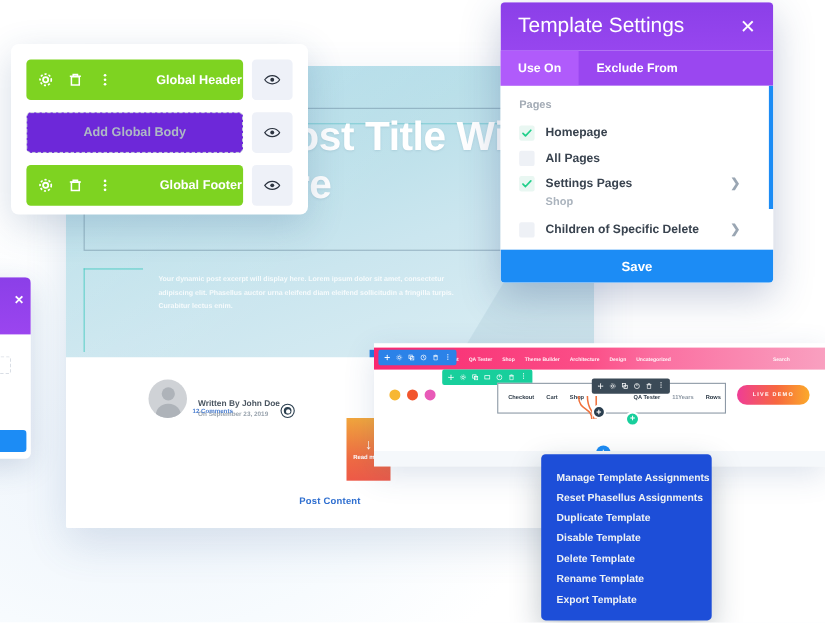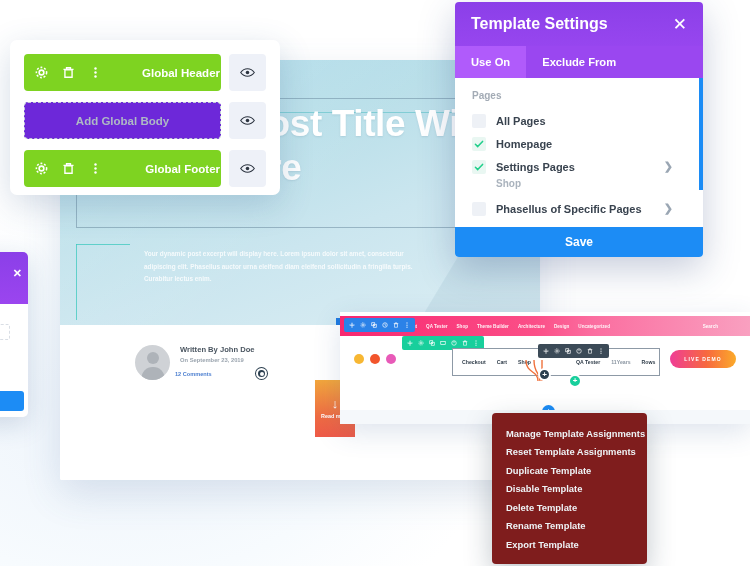--- a/index.html
+++ b/index.html
@@ -66,21 +66,21 @@
   .hero-excerpt {
     position: absolute; left: 84px; top: 188px; width: 280px;
     color: rgba(255,255,255,.82);
     font-size: 6.4px; line-height: 12.6px; font-weight: 600;
     filter: blur(.45px);
   }
   .hero-blue-bar { position:absolute; left:276px; top:258px; width:86px; height:7px; background:#1f7ae0; }
   .hero-pink-bar { position:absolute; left:362px; top:258px; width:42px; height:7px; background:#f0369a; }
 
   .hero-body { position:absolute; left:0; top:265px; width:480px; height:155px; background:#fff; }
-  .author-row { position:absolute; left:75px; top:20px; display:flex; align-items:flex-start; gap:10px; }
+  .author-row { position:absolute; left:75px; top:20px; display:flex; align-items:flex-end; gap:10px; }
   .avatar { width:35px; height:35px; border-radius:50%; background:#cfd2d6; position:relative; overflow:hidden; }
   .avatar::before { content:""; position:absolute; left:50%; top:7px; transform:translateX(-50%); width:12px; height:12px; border-radius:50%; background:#aeb3b9; }
   .avatar::after { content:""; position:absolute; left:50%; top:22px; transform:translateX(-50%); width:23px; height:16px; border-radius:11px 11px 0 0; background:#aeb3b9; }
   .author-name { font-size:7.6px; font-weight:700; color:#4a5560; filter:blur(.3px); }
   .author-date { font-size:5.8px; font-weight:600; color:#9aa4ae; margin-top:3px; filter:blur(.4px); }
 
   .readmore {
     position:absolute; left:255px; top:55px; width:40px; height:57px;
     background: linear-gradient(180deg,#f2a63c 0%, #ef6b43 65%, #ee5a48 100%);
     display:flex; flex-direction:column; align-items:center; justify-content:center; gap:3px;
@@ -196,21 +196,21 @@
   .ts {
     position:absolute; left:455px; top:2px; width:248px; height:255px;
     background:#fff; border-radius:4px;
     box-shadow:0 12px 36px rgba(40,60,120,.26);
     overflow:hidden;
   }
   .ts-head {
     height:44px; background:linear-gradient(180deg,#8b3fe8 0%, #9746ef 100%);
     display:flex; align-items:center; justify-content:space-between; padding:0 16px;
   }
-  .ts-title { color:#fff; font-size:16px; font-weight:700; }
+  .ts-title { color:#fff; font-size:19px; font-weight:400; }
   .ts-close { color:#fff; font-size:17px; line-height:1; font-weight:400; cursor:pointer; }
   .ts-tabs { height:32px; background:#9a47f0; display:flex; }
   .ts-tab {
     display:flex; align-items:center; padding:0 16px;
     font-size:11.2px; font-weight:700; color:#fff;
   }
   .ts-tab.active { background:#b05bfb; }
   .ts-body { position:relative; height:179px; background:#fff; padding:12px 16px 0 0; }
   .ts-scroll { position:absolute; right:0; top:0; width:4px; height:112px; background:#1c8cf5; }
   .ts-group { font-size:10px; color:#a3abb5; font-weight:600; padding:0 0 8px 17px; }
@@ -228,21 +228,21 @@
   .ts-sub { font-size:10px; font-weight:600; color:#aab3bd; padding-left:41px; height:19px; }
   .ts-save {
     position:absolute; left:0; bottom:0; width:248px; height:30px; background:#1c8cf5;
     display:flex; align-items:center; justify-content:center;
     color:#fff; font-size:12px; font-weight:700;
   }
 
   
   .ctx {
     position:absolute; left:492px; top:413px; width:155px; height:151px;
-    background:#7f1d1d; border-radius:4px;
+    background:#1d4ed8; border-radius:4px;
     box-shadow:0 10px 28px rgba(30,50,70,.28);
     padding:11px 0;
   }
   .ctx-item {
     font-size:9.4px; color:#eef2f5; font-weight:600;
     padding:0 14px; height:18.5px; display:flex; align-items:center;
     white-space:nowrap;
   }
 </style>
 </head>
@@ -274,20 +274,21 @@
       </div>
 
       <div class="comments">12 Comments</div>
       <div class="dot-btn"></div>
 
       <div class="readmore">
         <span class="arrow">↓</span>
         <span class="rl">Read more</span>
       </div>
 
+      <div class="post-content-label">Post Content</div>
     </div>
   </div>
 
   <div class="preview">
     <div class="pv-pink">
       <div class="pv-nav">
         <span>ccdunt</span>
         <span>QA Tester</span>
         <span>Shop</span>
         <span>Theme Builder</span>
@@ -481,57 +482,57 @@
     <div class="ts-tabs">
       <div class="ts-tab active">Use On</div>
       <div class="ts-tab">Exclude From</div>
     </div>
 
     <div class="ts-body">
       <div class="ts-scroll"></div>
       <div class="ts-group">Pages</div>
 
       <div class="ts-item">
-        <span class="ts-cb"></span>
-        <span class="ts-label">All Pages</span>
-      </div>
-
-      <div class="ts-item">
         <span class="ts-cb checked">
           <svg viewBox="0 0 14 14">
               <path d="M2 7.4l3.2 3.2L12 3.4" stroke="#21cf8b" stroke-width="2.2" fill="none" stroke-linecap="round" stroke-linejoin="round"></path>
             </svg>
         </span>
         <span class="ts-label">Homepage</span>
+      </div>
+
+      <div class="ts-item">
+        <span class="ts-cb"></span>
+        <span class="ts-label">All Pages</span>
       </div>
 
       <div class="ts-item">
         <span class="ts-cb checked">
           <svg viewBox="0 0 14 14">
               <path d="M2 7.4l3.2 3.2L12 3.4" stroke="#21cf8b" stroke-width="2.2" fill="none" stroke-linecap="round" stroke-linejoin="round"></path>
             </svg>
         </span>
         <span class="ts-label">Settings Pages</span>
         <span class="ts-chev">❯</span>
       </div>
 
       <div class="ts-sub">Shop</div>
 
       <div class="ts-item">
         <span class="ts-cb"></span>
-        <span class="ts-label">Phasellus of Specific Pages</span>
+        <span class="ts-label">Children of Specific Delete</span>
         <span class="ts-chev">❯</span>
       </div>
     </div>
 
     <div class="ts-save">Save</div>
   </div>
 
   <div class="ctx">
     <div class="ctx-item">Manage Template Assignments</div>
-    <div class="ctx-item">Reset Template Assignments</div>
+    <div class="ctx-item">Reset Phasellus Assignments</div>
     <div class="ctx-item">Duplicate Template</div>
     <div class="ctx-item">Disable Template</div>
     <div class="ctx-item">Delete Template</div>
     <div class="ctx-item">Rename Template</div>
     <div class="ctx-item">Export Template</div>
   </div>
 </div>
 
 </body></html>

